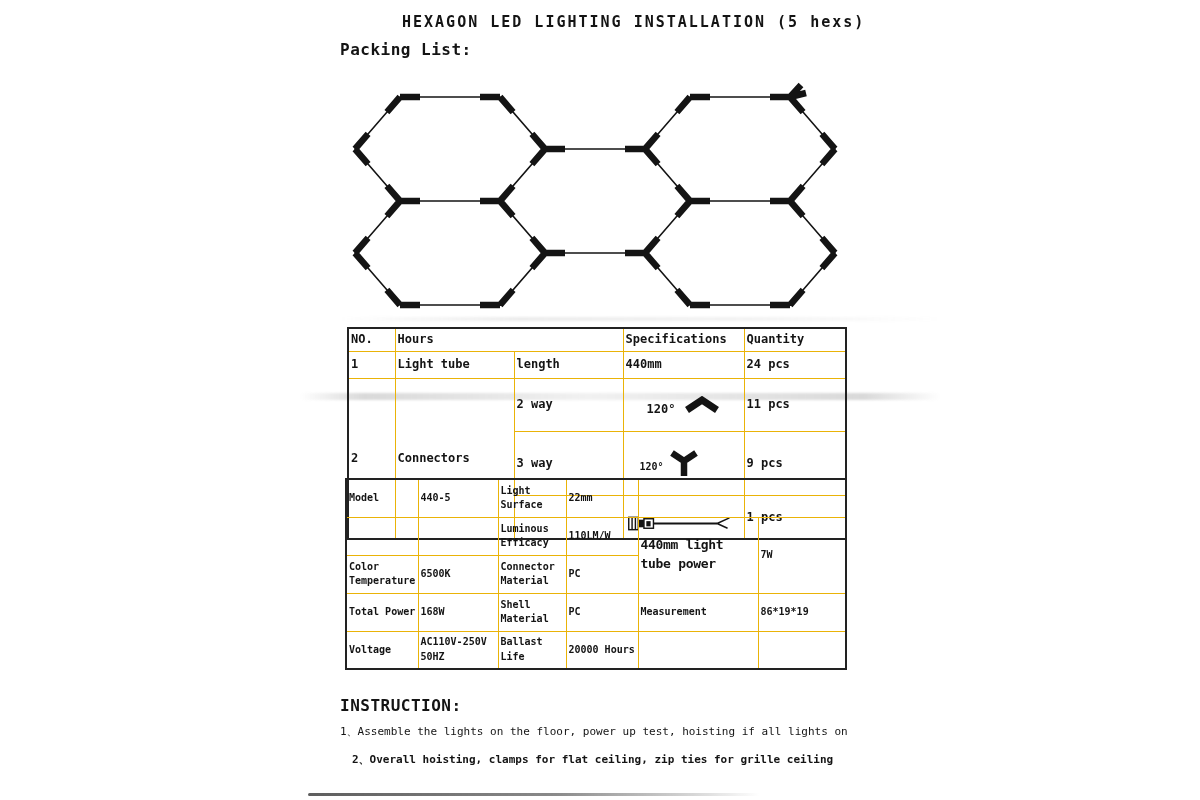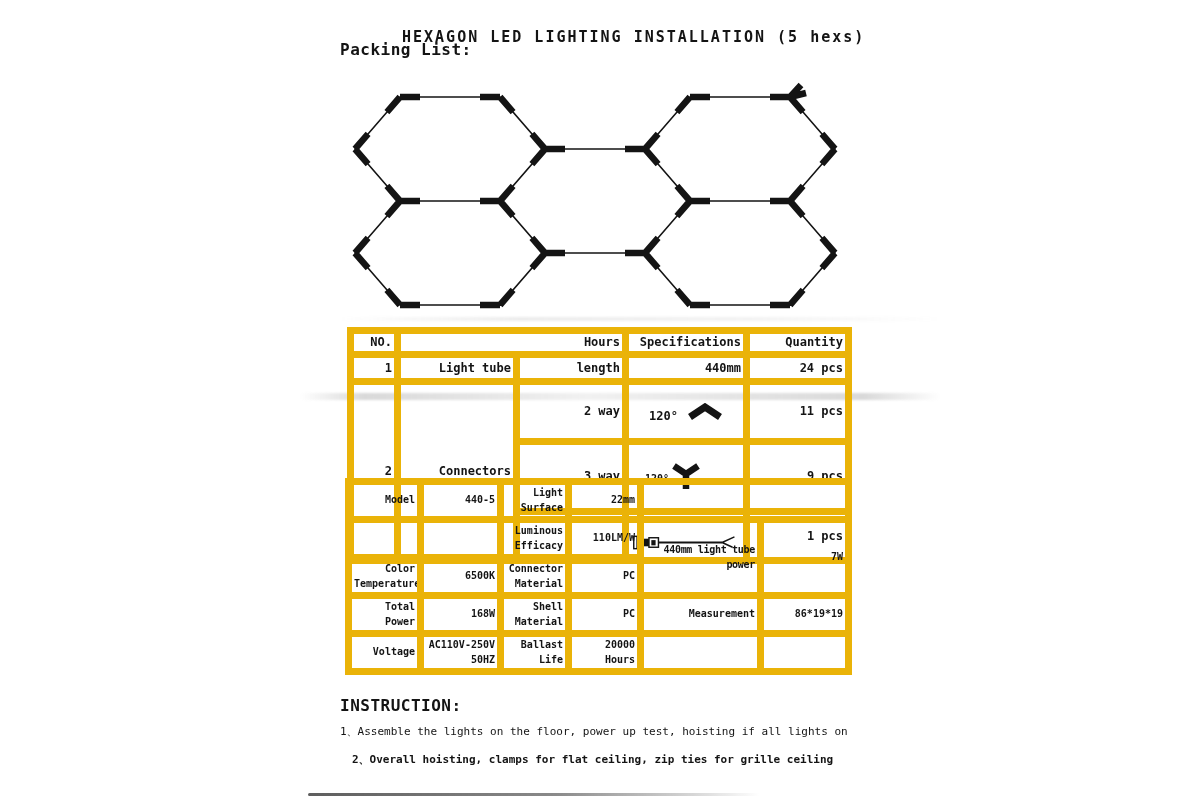--- a/index.html
+++ b/index.html
@@ -3,42 +3,42 @@
 <meta charset="utf-8">
 <style>
   html,body{margin:0;padding:0;}
   body{
     width:1200px;height:800px;position:relative;overflow:hidden;
     background:#ffffff;color:#141414;
     font-family:"DejaVu Sans Mono","Liberation Mono",monospace;
   }
   .abs{position:absolute;}
   .page-title{
-    top:13px;left:402px;font-size:15px;font-weight:bold;letter-spacing:2px;white-space:nowrap;margin-top:15px;
+    top:13px;left:402px;font-size:15px;font-weight:bold;letter-spacing:2px;white-space:nowrap;
   }
   .packing-label{
     top:40px;left:340px;font-size:16px;font-weight:bold;letter-spacing:.5px;
   }
   .hex-diagram{top:80px;left:340px;}
 
   
   table{border-collapse:collapse;table-layout:fixed;position:absolute;background:transparent;}
   td{
-    border:7px solid #eab308;text-align:right;vertical-align:middle;
+    border:1px solid #eab308;text-align:left;vertical-align:middle;
     padding:0 2px;overflow:hidden;white-space:pre-line;line-height:1.45;
   }
   .t1{left:347px;top:327px;width:498px;font-size:12px;font-weight:bold;border:2px solid #222;}
   .t1 .r-head{height:23px;}
   .t1 .r1{height:27px;}
   .t1 .r2{height:30px;}
   .t1 .r3{height:39px;margin-top:37px;}
   .t1 .r4{height:24px;}
   .t2{left:345px;top:478px;width:500px;font-size:10px;font-weight:bold;border:2px solid #222;}
   .t2 tr{height:38px;}
-  .t2 .small{font-size:10px;letter-spacing:-.3px;}
+  .t2 .small{font-size:13px;letter-spacing:-.3px;}
 
   .spec-flex{display:flex;align-items:center;justify-content:center;gap:9px;position:relative;height:100%;}
   .angle-2way{font-size:12px;position:relative;top:5px;}
   .spec-3way{position:relative;height:100%;display:flex;align-items:center;justify-content:center;}
   .angle-3way{font-size:10px;position:absolute;left:14px;bottom:4px;}
 
   .instr-title{top:696px;left:340px;font-size:16px;font-weight:bold;letter-spacing:.5px;}
   .instr-1{top:724px;left:340px;font-size:11px;font-weight:normal;white-space:nowrap;}
   .instr-2{top:752px;left:352px;font-size:11px;font-weight:bold;white-space:nowrap;}
 

